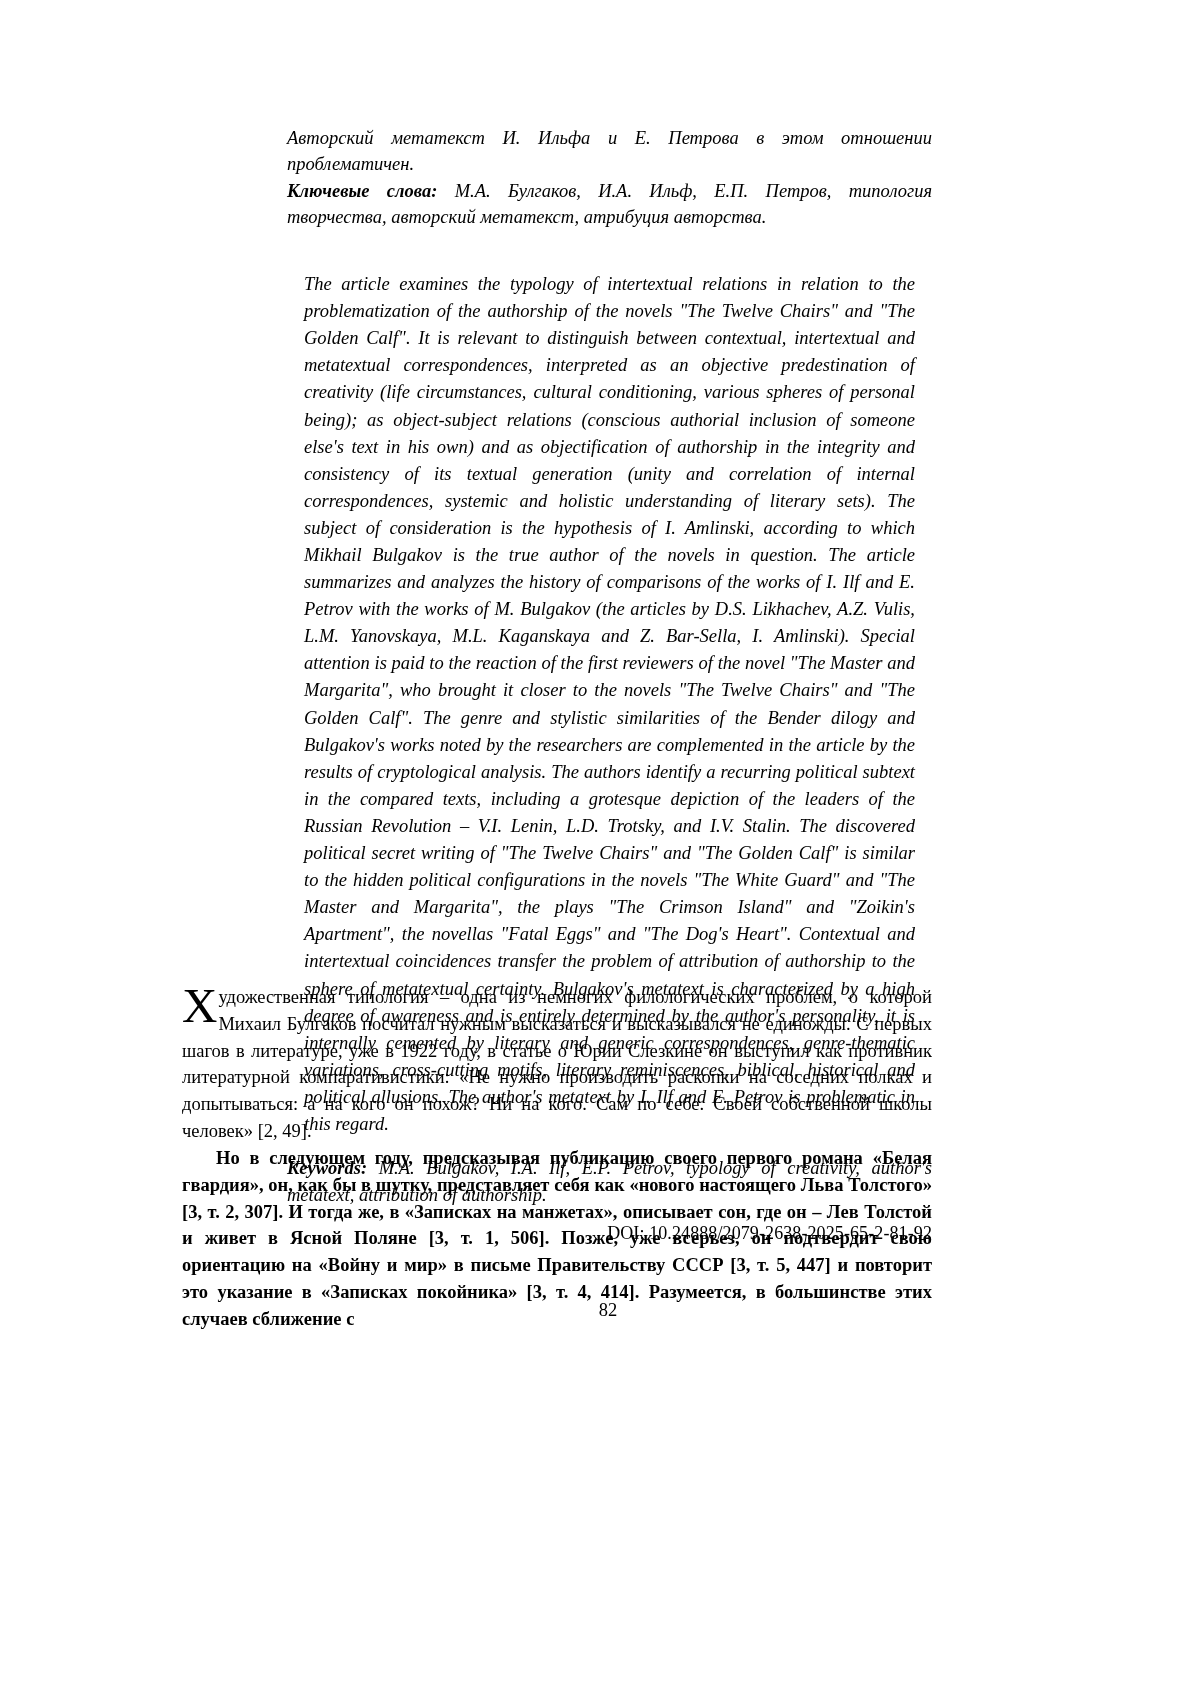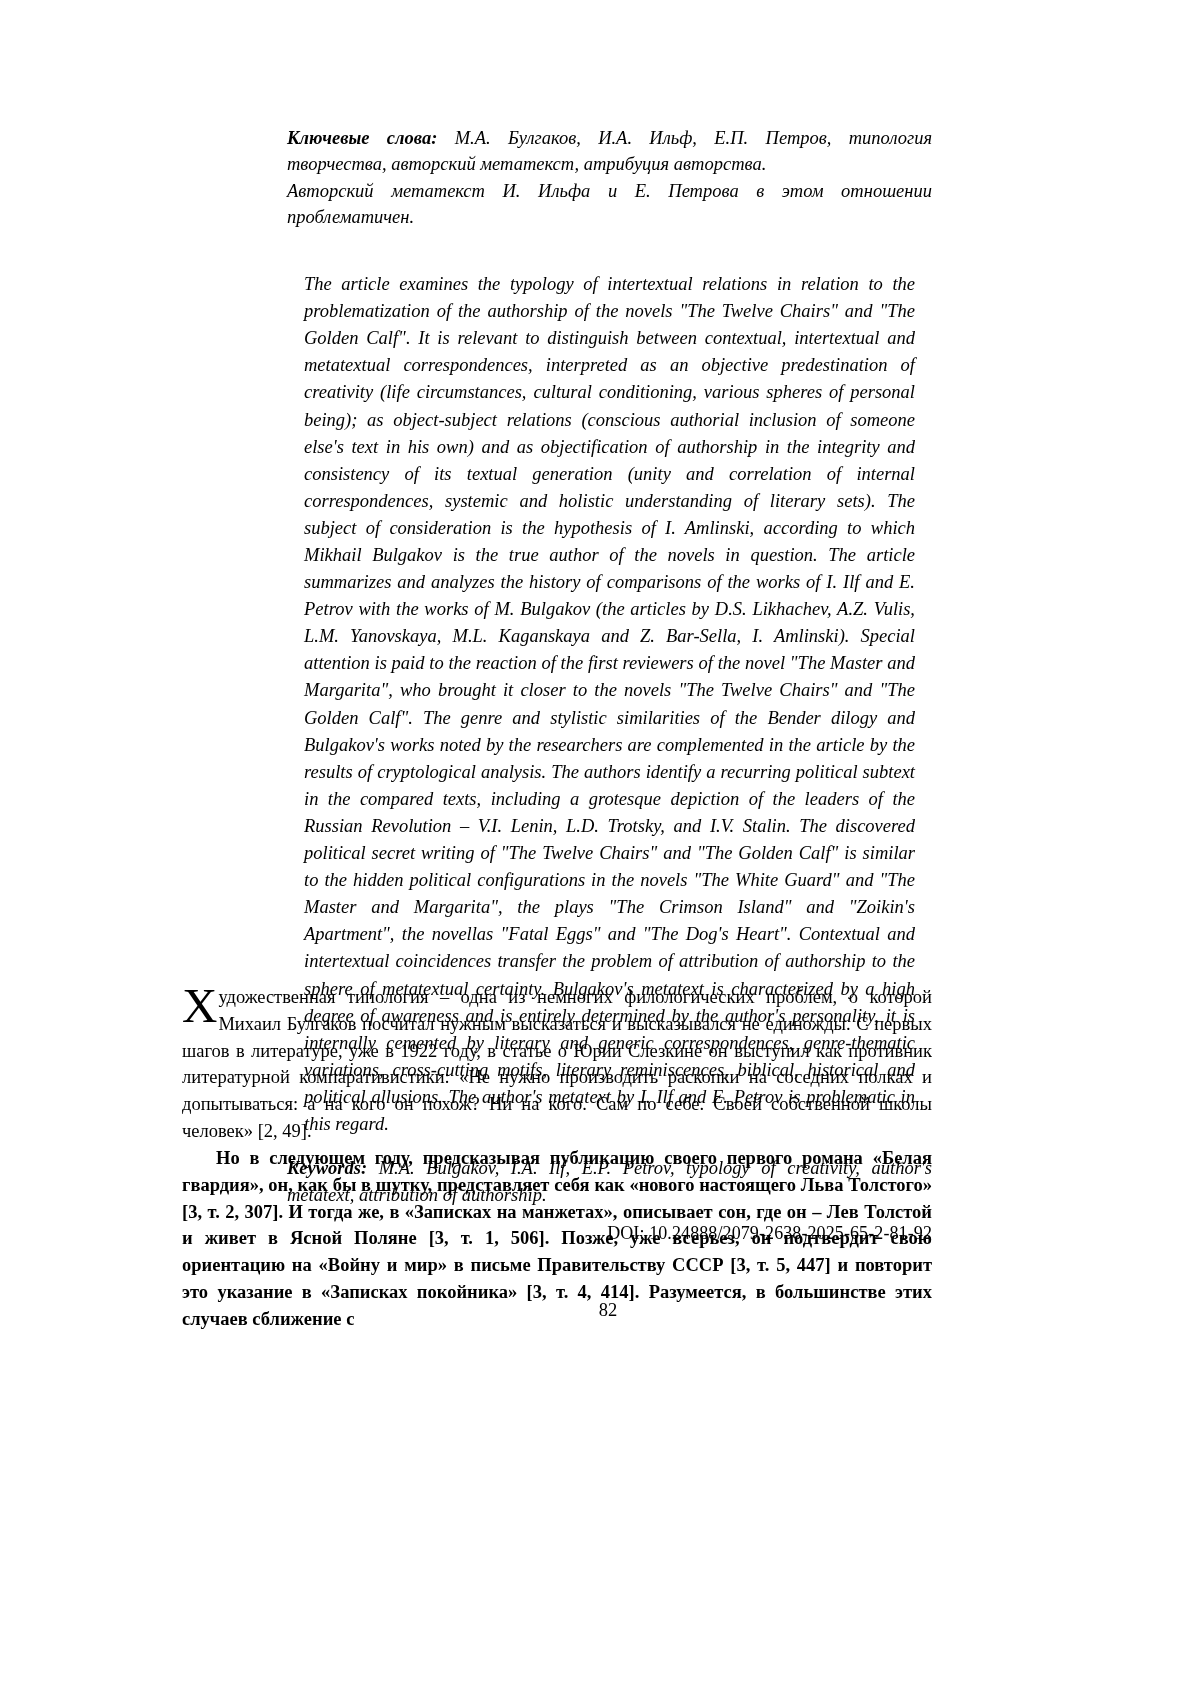--- a/index.html
+++ b/index.html
@@ -108,23 +108,23 @@
     padding-left: 8px;
   }
 </style>
 </head>
 <body>
 
 <div class="page">
 
   <div class="content">
 
+    <p class="ru-head">Авторский метатекст И. Ильфа и Е. Петрова в этом отношении проблематичен.</p>
+
     <p class="ru-head"><span class="kw-label">Ключевые слова:</span><span> М.А. Булгаков, И.А. Ильф, Е.П. Петров, типология творчества, авторский метатекст, атрибуция авторства.</span></p>
-
-    <p class="ru-head">Авторский метатекст И. Ильфа и Е. Петрова в этом отношении проблематичен.</p>
 
     <div class="block-gap"></div>
 
     <p class="en-abstract">The article examines the typology of intertextual relations in relation to the problematization of the authorship of the novels "The Twelve Chairs" and "The Golden Calf". It is relevant to distinguish between contextual, intertextual and metatextual correspondences, interpreted as an objective predestination of creativity (life circumstances, cultural conditioning, various spheres of personal being); as object-subject relations (conscious authorial inclusion of someone else's text in his own) and as objectification of authorship in the integrity and consistency of its textual generation (unity and correlation of internal correspondences, systemic and holistic understanding of literary sets). The subject of consideration is the hypothesis of I. Amlinski, according to which Mikhail Bulgakov is the true author of the novels in question. The article summarizes and analyzes the history of comparisons of the works of I. Ilf and E. Petrov with the works of M. Bulgakov (the articles by D.S. Likhachev, A.Z. Vulis, L.M. Yanovskaya, M.L. Kaganskaya and Z. Bar-Sella, I. Amlinski). Special attention is paid to the reaction of the first reviewers of the novel "The Master and Margarita", who brought it closer to the novels "The Twelve Chairs" and "The Golden Calf". The genre and stylistic similarities of the Bender dilogy and Bulgakov's works noted by the researchers are complemented in the article by the results of cryptological analysis. The authors identify a recurring political subtext in the compared texts, including a grotesque depiction of the leaders of the Russian Revolution – V.I. Lenin, L.D. Trotsky, and I.V. Stalin. The discovered political secret writing of "The Twelve Chairs" and "The Golden Calf" is similar to the hidden political configurations in the novels "The White Guard" and "The Master and Margarita", the plays "The Crimson Island" and "Zoikin's Apartment", the novellas "Fatal Eggs" and "The Dog's Heart". Contextual and intertextual coincidences transfer the problem of attribution of authorship to the sphere of metatextual certainty. Bulgakov's metatext is characterized by a high degree of awareness and is entirely determined by the author's personality, it is internally cemented by literary and generic correspondences, genre-thematic variations, cross-cutting motifs, literary reminiscences, biblical, historical and political allusions. The author's metatext by I. Ilf and E. Petrov is problematic in this regard.</p>
 
     <p class="en-keywords"><span class="kw-label">Keywords:</span><span> M.A. Bulgakov, I.A. Ilf, E.P. Petrov, typology of creativity, author's metatext, attribution of authorship.</span></p>
 
     <p class="doi">DOI: 10.24888/2079-2638-2025-65-2-81-92</p>
 
   </div>

